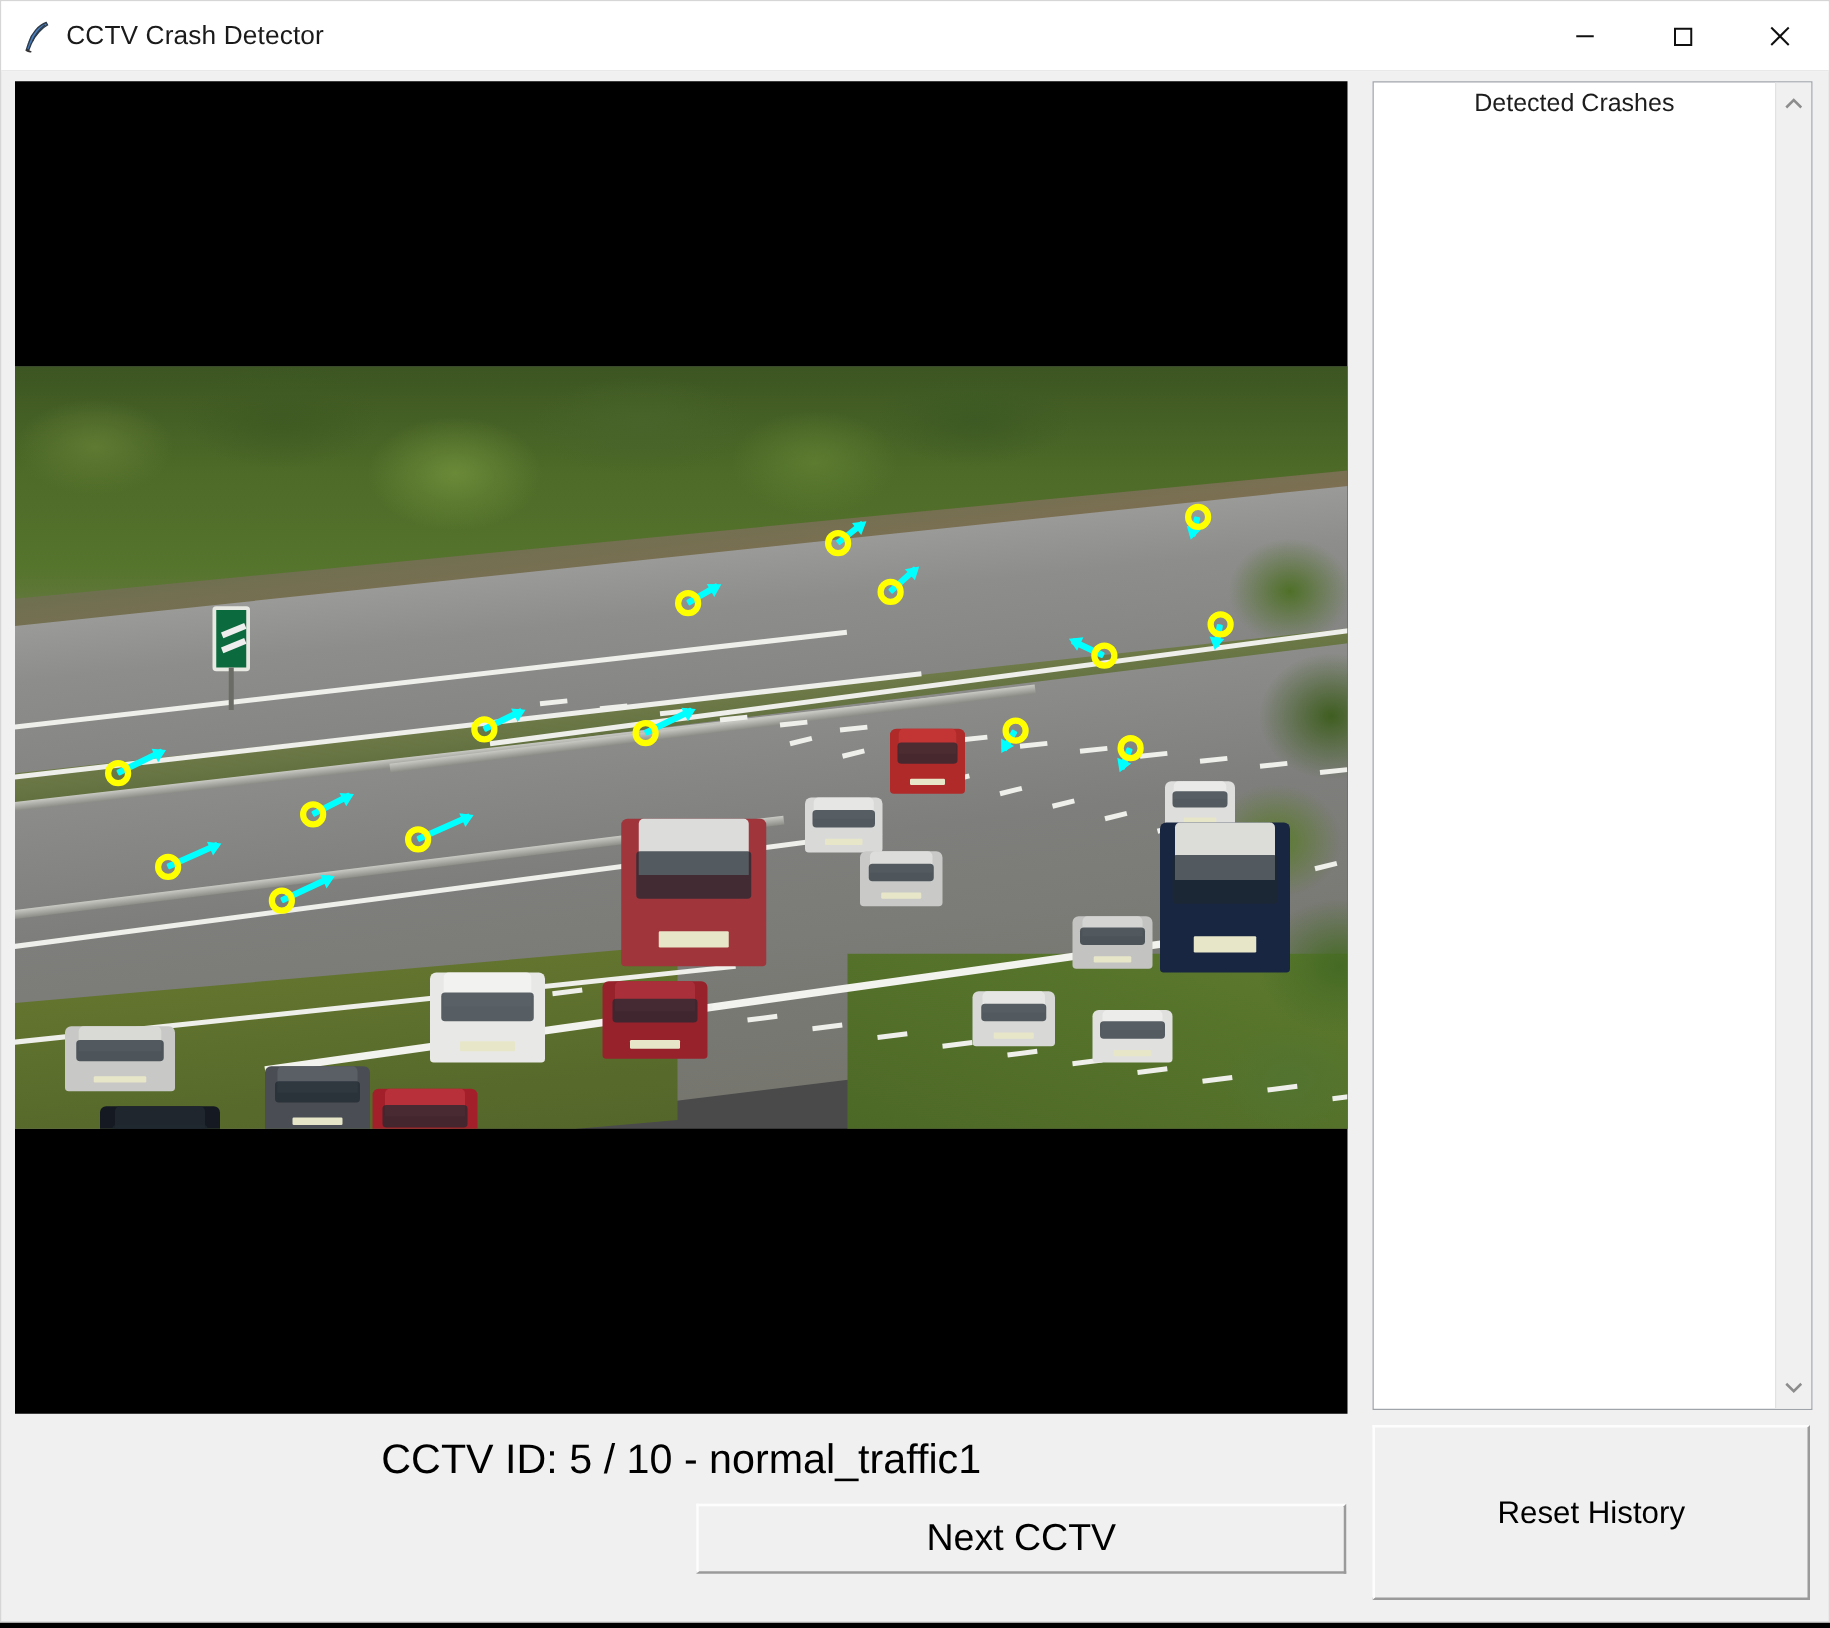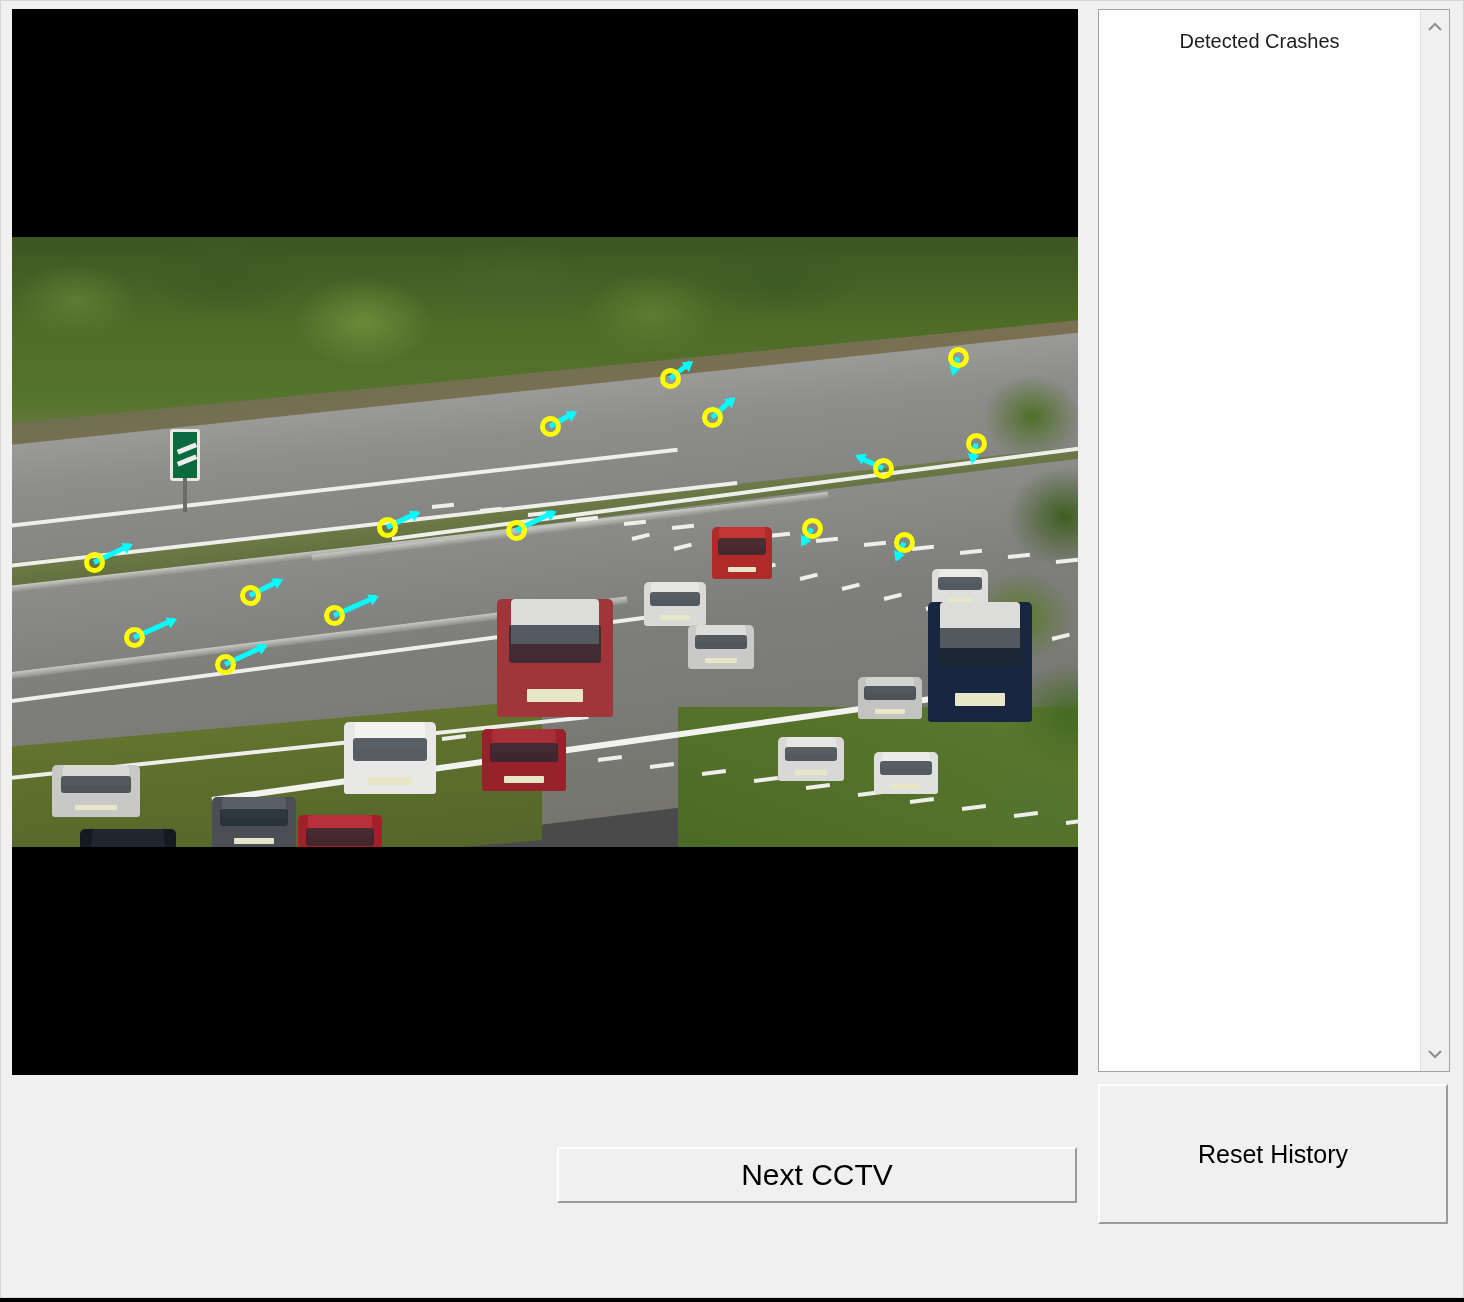--- a/index.html
+++ b/index.html
@@ -225,21 +225,21 @@
     width: 352px;
     height: 1063px;
     background: #ffffff;
     border: 1px solid #9fa4ab;
     display: flex;
     overflow: hidden;
   }
   .list-body {
     flex: 1;
     position: relative;
-    padding-top: 20px;
+    padding-top: 6px;
   }
   .list-title {
     text-align: center;
     font-size: 20px;
     color: #1d1d1d;
     user-select: none;
   }
   .scrollbar {
     width: 29px;
     background: #f0f0f0;
@@ -301,20 +301,49 @@
     left: 1097px; top: 1083px;
     width: 350px; height: 140px;
     font-size: 25px;
   }
 </style>
 </head>
 <body>
 
 <div class="window">
 
+  <div class="titlebar">
+    <div class="title-icon">
+      <svg width="22" height="26" viewBox="0 0 22 26">
+        <path d="M18 2 C12 4 6 11 4 18 L2 24 L4 24 L6 19 C9 12 15 6 19 4 Z" fill="#4a7ebb" stroke="#2d3a4a" stroke-width="1.1"></path>
+        <path d="M17 4 C13 7 9 12 7 17" stroke="#2d3a4a" stroke-width="0.9" fill="none"></path>
+        <path d="M2 24 L6 26" stroke="#333" stroke-width="1.6"></path>
+      </svg>
+    </div>
+    <div class="title-text">CCTV Crash Detector</div>
+
+    <div class="win-controls">
+      <div class="win-btn">
+        <svg width="24" height="24" viewBox="0 0 24 24">
+          <line x1="5" y1="12" x2="19" y2="12" stroke="#101010" stroke-width="1.6"></line>
+        </svg>
+      </div>
+      <div class="win-btn">
+        <svg width="24" height="24" viewBox="0 0 24 24">
+          <rect x="6" y="6" width="13" height="13" fill="none" stroke="#101010" stroke-width="1.6"></rect>
+        </svg>
+      </div>
+      <div class="win-btn close">
+        <svg class="glyph-x" width="26" height="26" viewBox="0 0 26 26">
+          <line x1="6" y1="6" x2="20" y2="20" stroke="#101010" stroke-width="1.6"></line>
+          <line x1="20" y1="6" x2="6" y2="20" stroke="#101010" stroke-width="1.6"></line>
+        </svg>
+      </div>
+    </div>
+  </div>
 
   <div class="body-area">
 
     <div class="video-panel">
       <div class="video-inner">
         <div class="scene">
           <div class="sky-trees"></div>
           <div class="verge-top"></div>
           <div class="road-far"></div>
           <div class="median"></div>
@@ -528,18 +557,19 @@
           </svg>
         </div>
         <div class="sb-arrow">
           <svg width="18" height="12" viewBox="0 0 18 12">
             <polyline points="3,3 9,9 15,3" fill="none" stroke="#8d8d8d" stroke-width="2"></polyline>
           </svg>
         </div>
       </div>
     </div>
 
+    <div class="status-label">CCTV ID: 5 / 10 - normal_traffic1</div>
 
     <div class="btn btn-reset">Reset History</div>
     <div class="btn btn-next">Next CCTV</div>
 
   </div>
 </div>
 
 </body></html>

